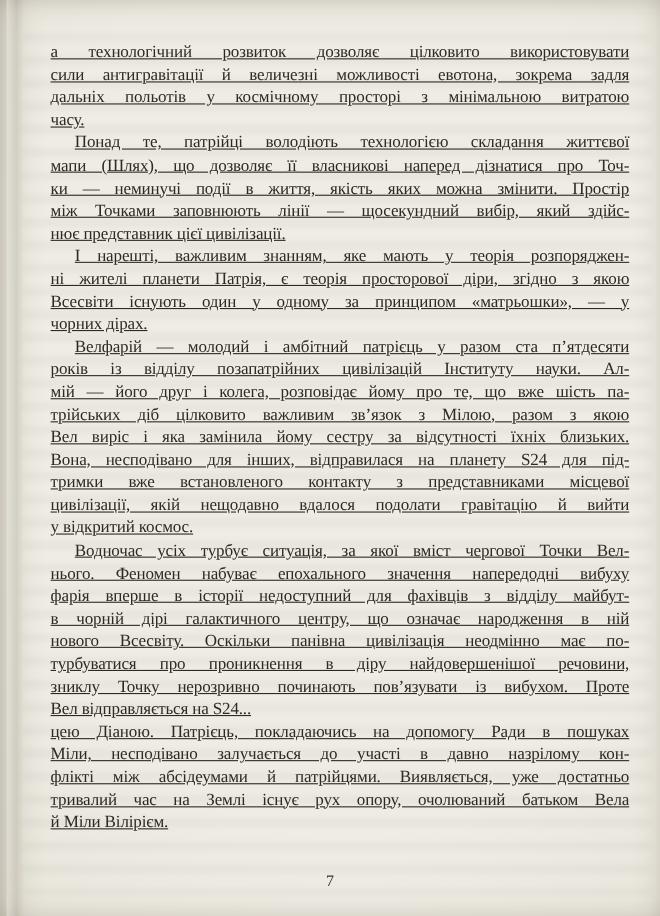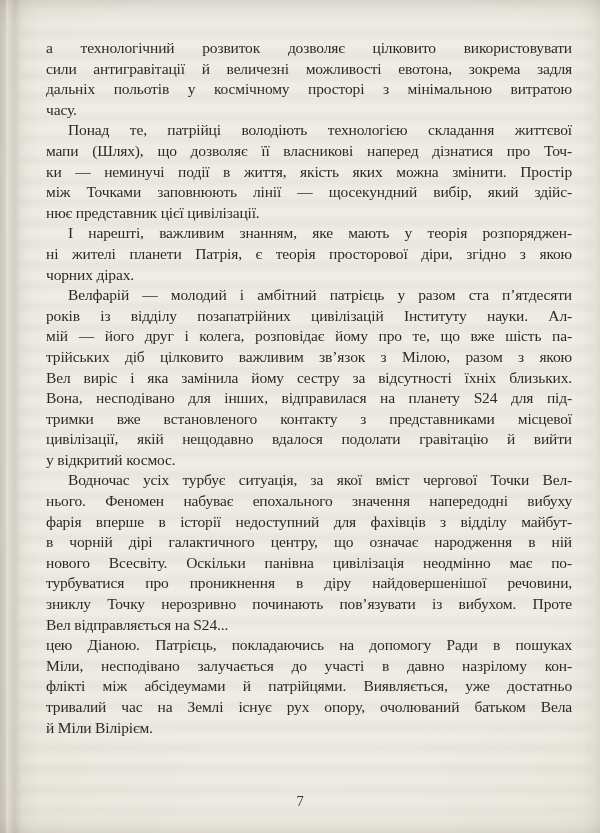--- a/index.html
+++ b/index.html
@@ -57,20 +57,21 @@
     letter-spacing: -0.15px;
   }
   .para { margin: 0; padding: 0; }
   .line {
     height: 20.6px;
     line-height: 20.6px;
     white-space: normal;
     text-align: justify;
     text-align-last: justify;
     overflow: visible;
+    text-decoration: underline;
   }
   .line.last { text-align-last: left; }
   .line.indent { text-indent: 22px; }
   .page-number {
     position: absolute;
     left: 0; right: 0;
     top: 791px;
     text-align: center;
     color: #3a352c;
     font-size: 14.5px;
@@ -93,20 +94,21 @@
       <div class="para">
         <div class="line indent">Понад те, патрійці володіють технологією складання життєвої</div>
         <div class="line">мапи (Шлях), що дозволяє її власникові наперед дізнатися про Точ-</div>
         <div class="line">ки — неминучі події в життя, якість яких можна змінити. Простір</div>
         <div class="line">між Точками заповнюють лінії — щосекундний вибір, який здійс-</div>
         <div class="line last">нює представник цієї цивілізації.</div>
       </div>
       <div class="para">
         <div class="line indent">І нарешті, важливим знанням, яке мають у теорія розпоряджен-</div>
         <div class="line">ні жителі планети Патрія, є теорія просторової діри, згідно з якою</div>
+        <div class="line">Всесвіти існують один у одному за принципом «матрьошки», — у</div>
         <div class="line last">чорних дірах.</div>
       </div>
       <div class="para">
         <div class="line indent">Велфарій — молодий і амбітний патрієць у разом ста п’ятдесяти</div>
         <div class="line">років із відділу позапатрійних цивілізацій Інституту науки. Ал-</div>
         <div class="line">мій — його друг і колега, розповідає йому про те, що вже шість па-</div>
         <div class="line">трійських діб цілковито важливим зв’язок з Мілою, разом з якою</div>
         <div class="line">Вел виріс і яка замінила йому сестру за відсутності їхніх близьких.</div>
         <div class="line">Вона, несподівано для інших, відправилася на планету S24 для під-</div>
         <div class="line">тримки вже встановленого контакту з представниками місцевої</div>

